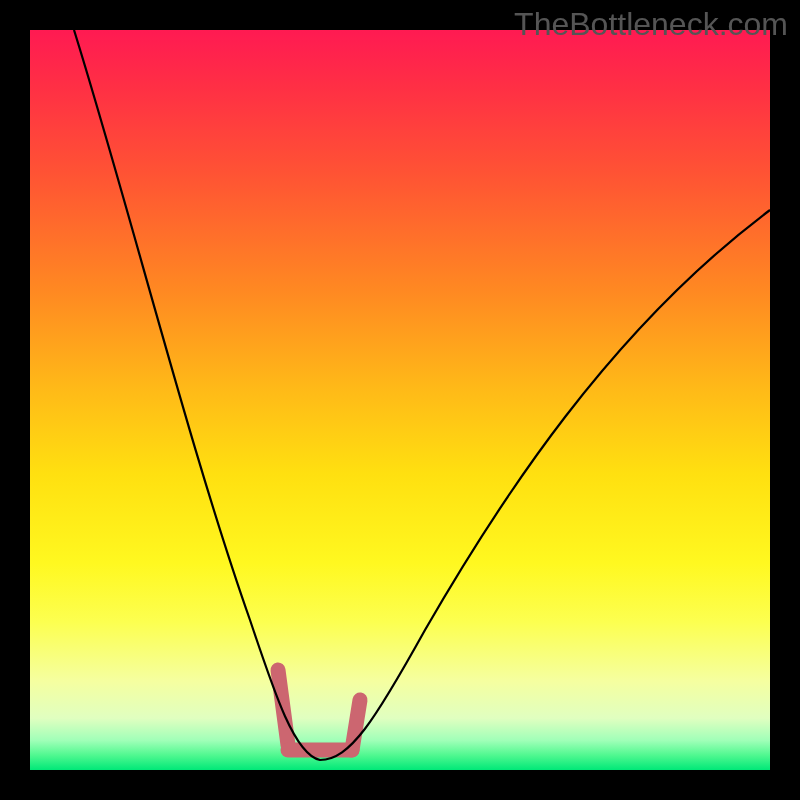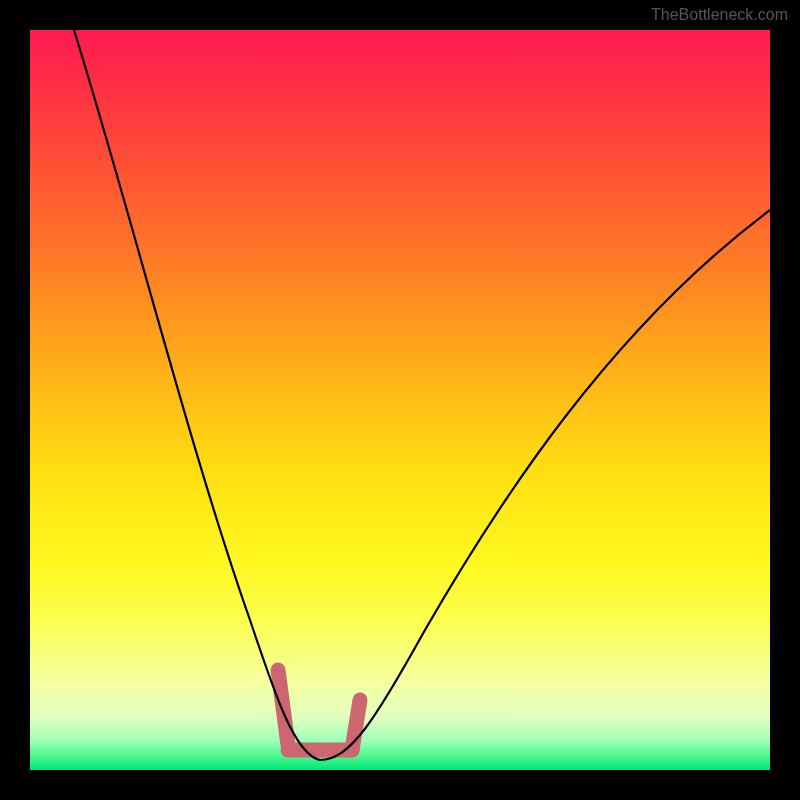--- a/index.html
+++ b/index.html
@@ -13,21 +13,21 @@
       background: #000;
       position: relative;
       overflow: hidden;
     }
     .watermark {
       position: absolute;
       top: 6px;
       right: 12px;
       color: #555;
       font-family: Arial, sans-serif;
-      font-size: 16px;
+      font-size: 32px;
       z-index: 10;
     }
     .plot-area {
       position: absolute;
       left: 30px;
       top: 30px;
       width: 740px;
       height: 740px;
     }
     .gradient-bg {

